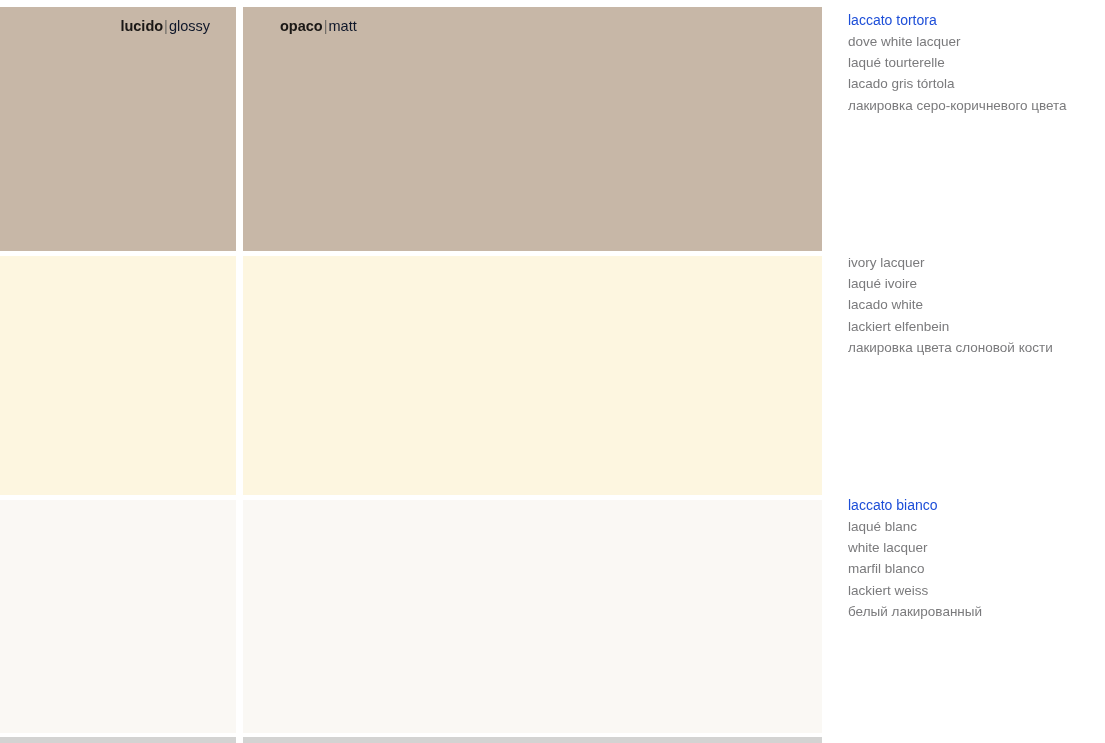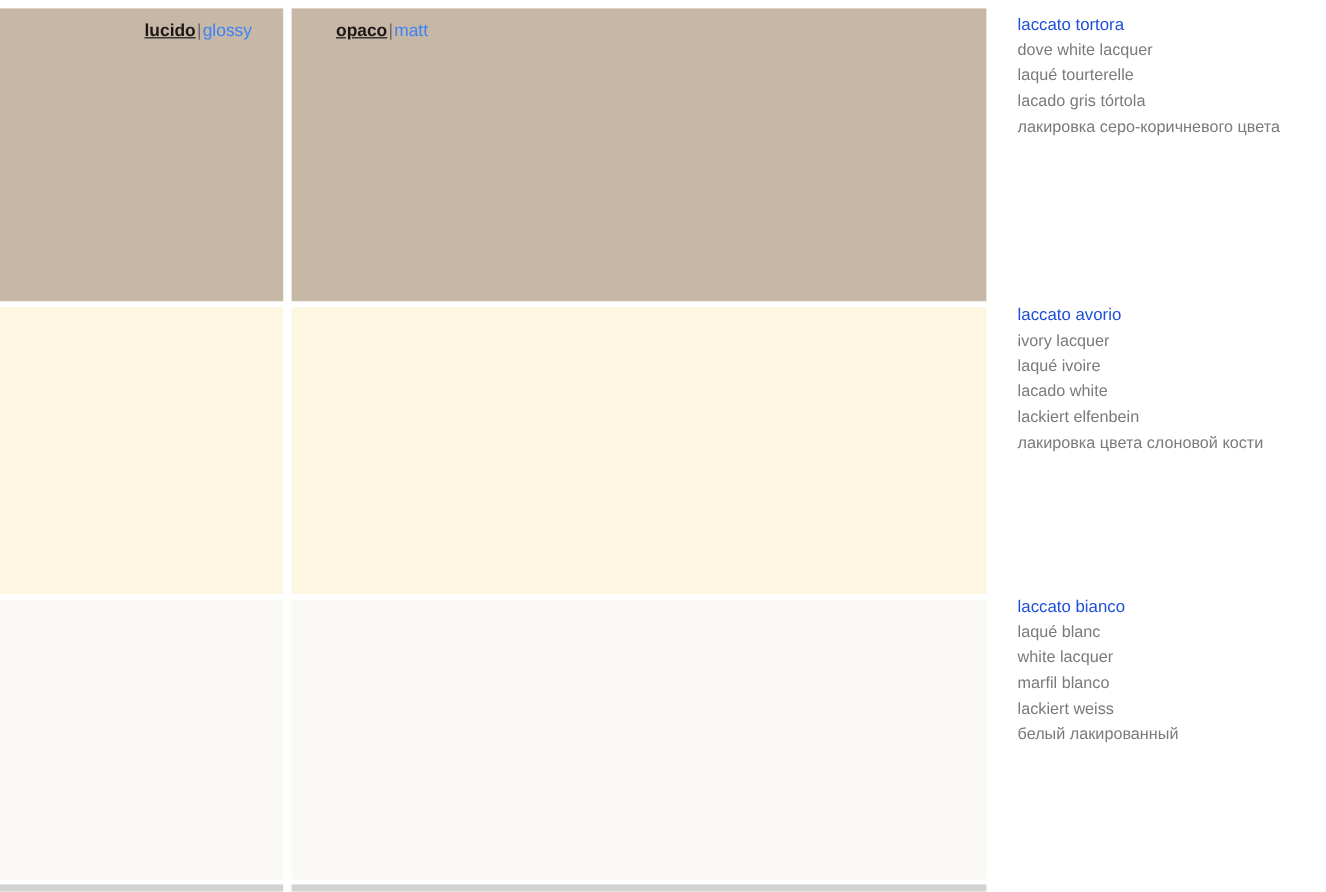--- a/index.html
+++ b/index.html
@@ -54,30 +54,29 @@
     position: absolute;
     top: 0;
     font-size: 14.5px;
     line-height: 20px;
     color: #221f1d;
     white-space: nowrap;
   }
   .col-header .bold {
     font-weight: bold;
     color: #1a1715;
-    text-decoration: underline;
   }
   .col-header .sep {
     color: #6d6a66;
     font-weight: normal;
     padding: 0 1px;
   }
   .col-header .light {
     font-weight: normal;
-    color: #3b82f6;
+    color: #0f172a;
     margin-top: 41px;
   }
   .col-header-glossy {
     left: 0;
     width: 210px;
     text-align: right;
   }
   .col-header-matt {
     left: 280px;
     text-align: left;
@@ -139,21 +138,20 @@
 
   <div class="desc-block" style="top:10px;">
     <div class="desc-title">laccato tortora</div>
     <div class="desc-line">dove white lacquer</div>
     <div class="desc-line">laqué tourterelle</div>
     <div class="desc-line">lacado gris tórtola</div>
     <div class="desc-line">лакировка серо-коричневого цвета</div>
   </div>
 
   <div class="desc-block" style="top:252px;">
-    <div class="desc-title">laccato avorio</div>
     <div class="desc-line">ivory lacquer</div>
     <div class="desc-line">laqué ivoire</div>
     <div class="desc-line">lacado white</div>
     <div class="desc-line">lackiert elfenbein</div>
     <div class="desc-line">лакировка цвета слоновой кости</div>
   </div>
 
   <div class="desc-block" style="top:495px;">
     <div class="desc-title">laccato bianco</div>
     <div class="desc-line">laqué blanc</div>

